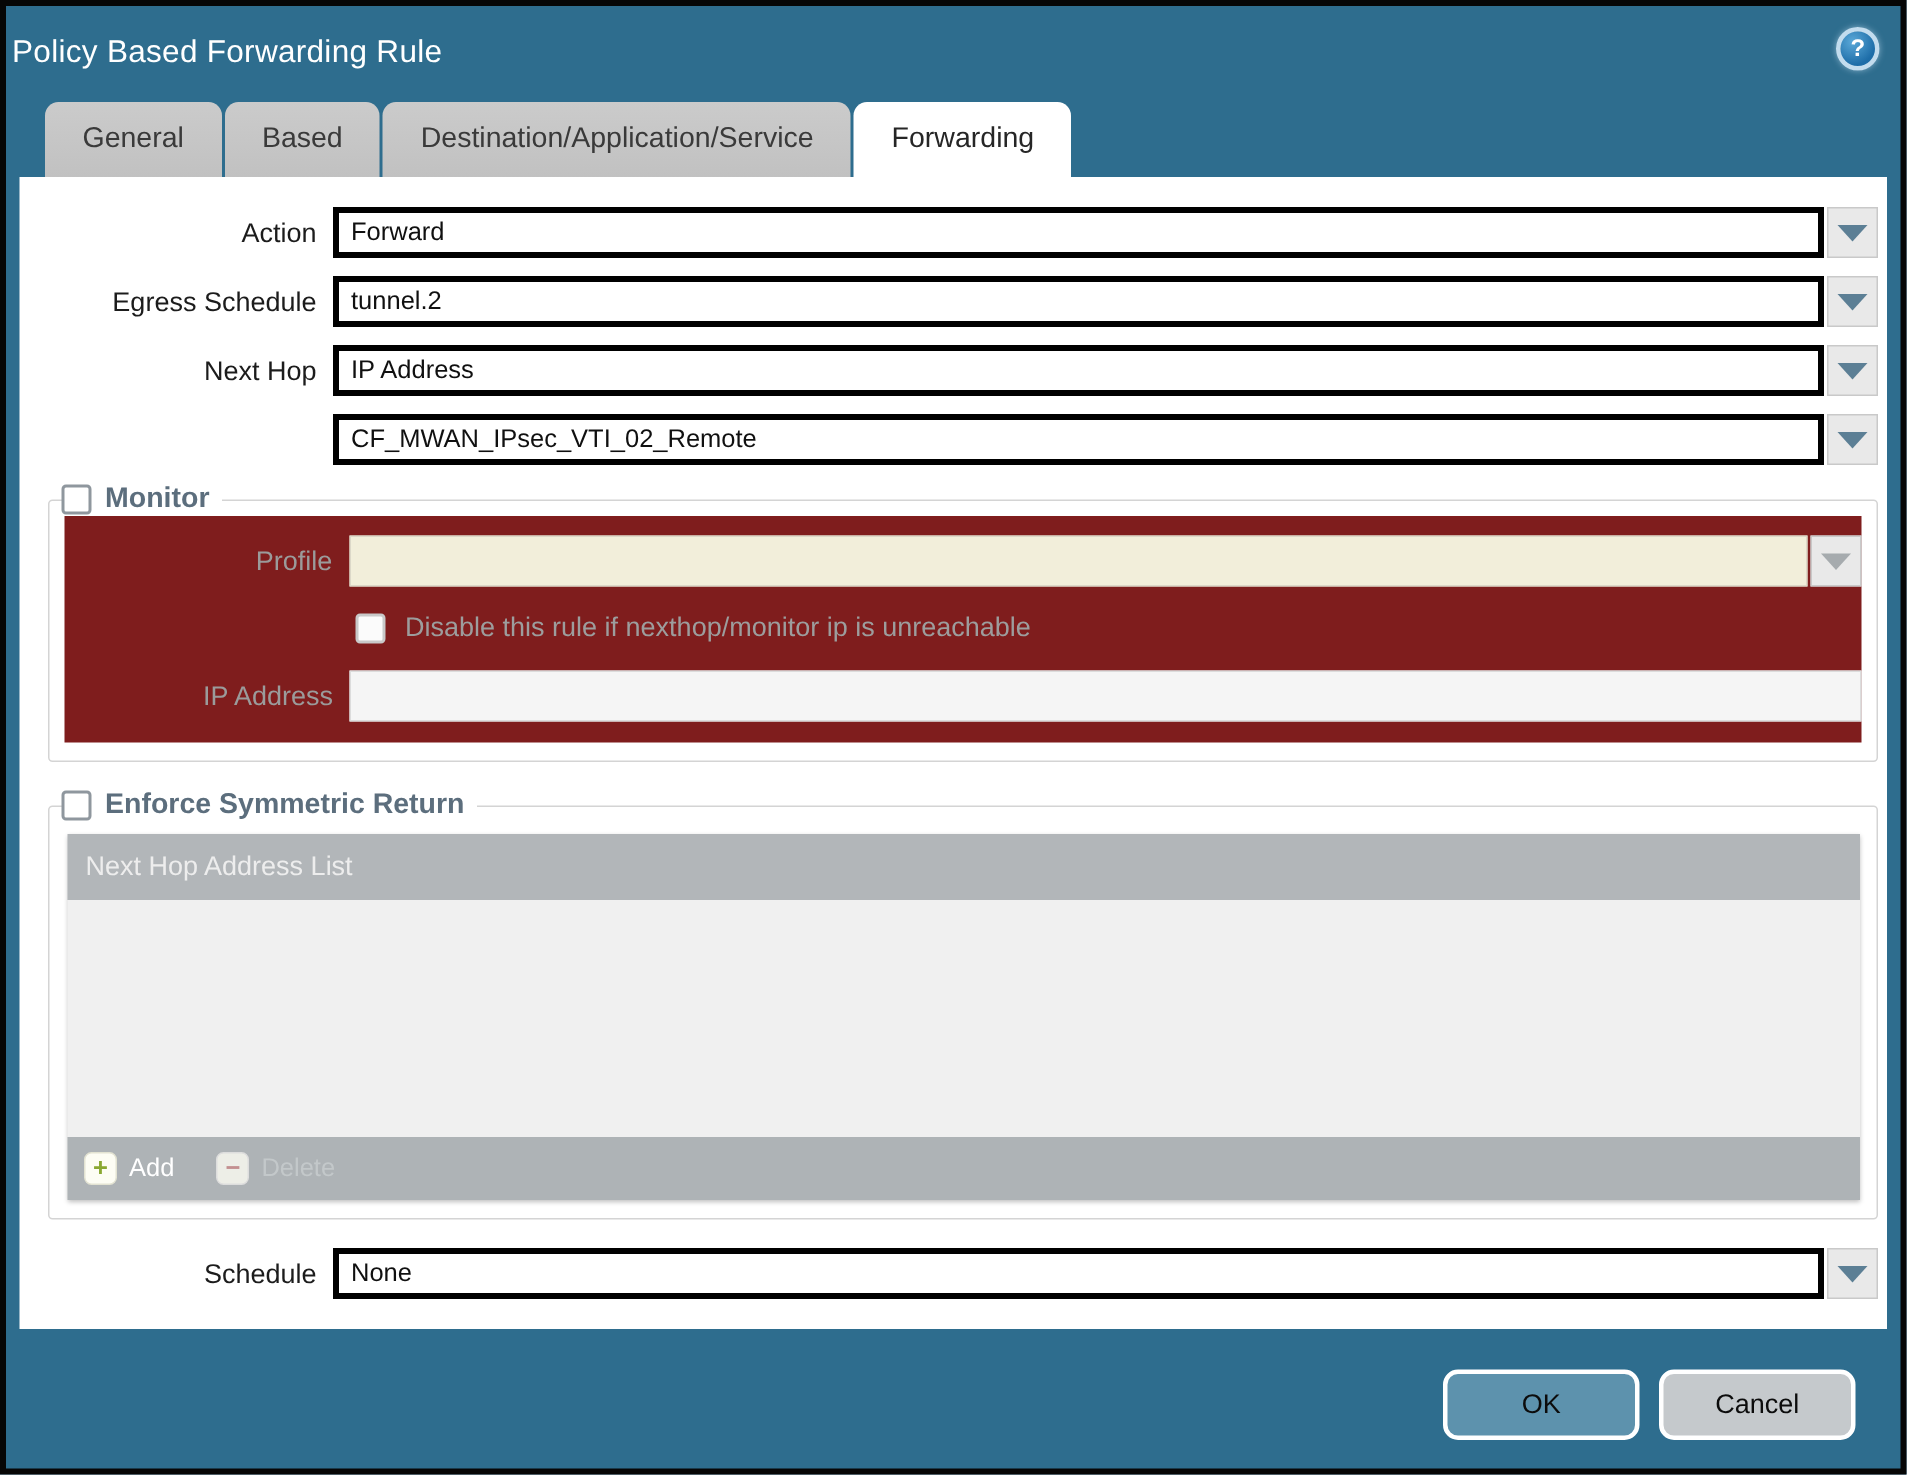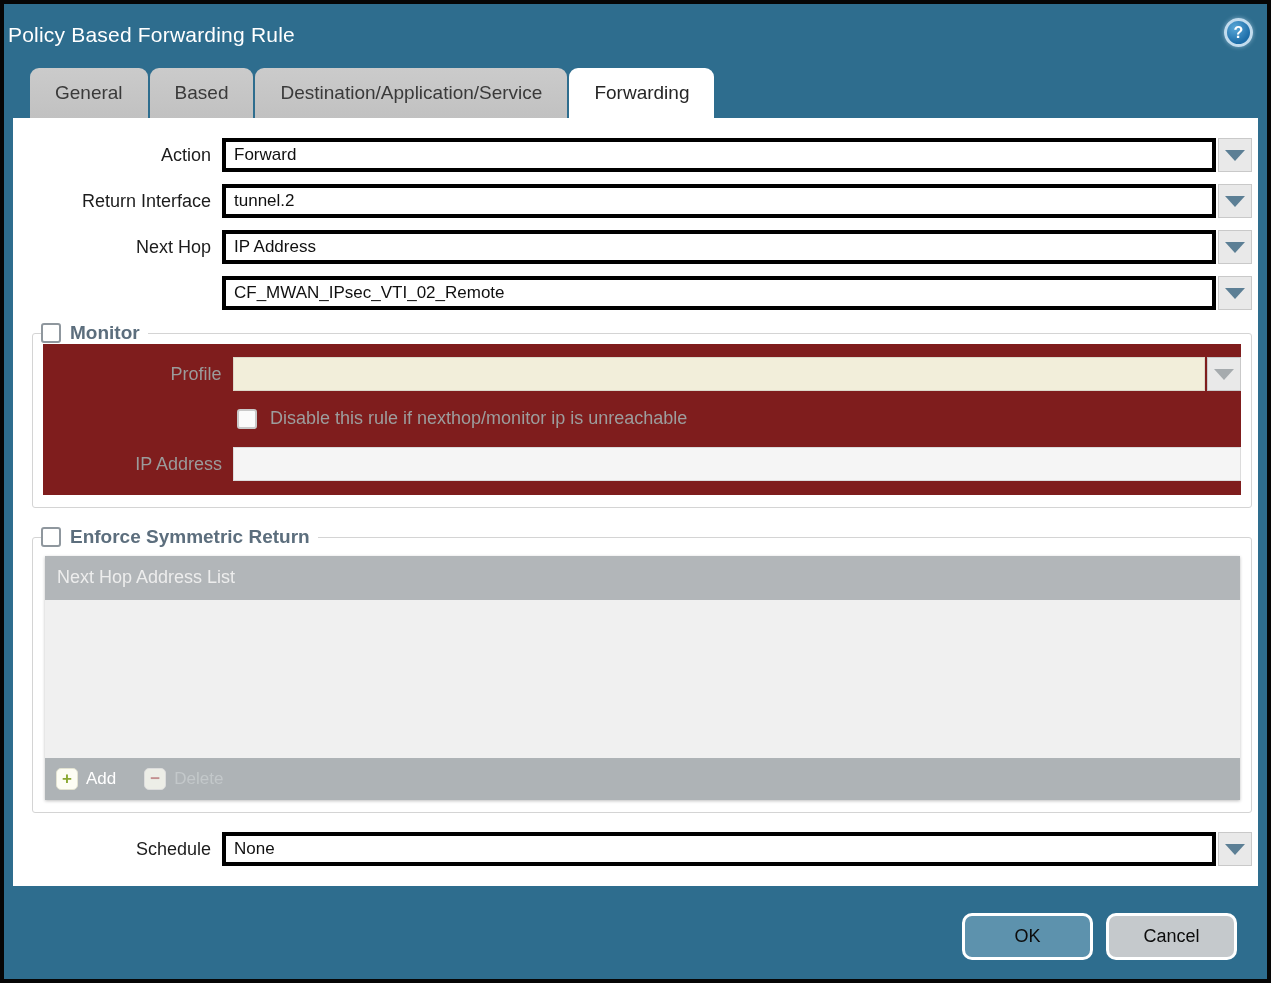--- a/index.html
+++ b/index.html
@@ -125,21 +125,21 @@
 
   <div class="row">
     <div class="lbl">Action</div>
     <input class="txt" readonly="" value="Forward" style="">
     <div class="ddbtn">
         <span class="tri"></span>
       </div>
   </div>
 
   <div class="row">
-    <div class="lbl">Return Interface</div>
+    <div class="lbl">Egress Schedule</div>
     <input class="txt" readonly="" value="tunnel.2" style="">
     <div class="ddbtn">
         <span class="tri"></span>
       </div>
   </div>
 
   <div class="row">
     <div class="lbl">Next Hop</div>
     <input class="txt" readonly="" value="IP Address" style="">
     <div class="ddbtn">

